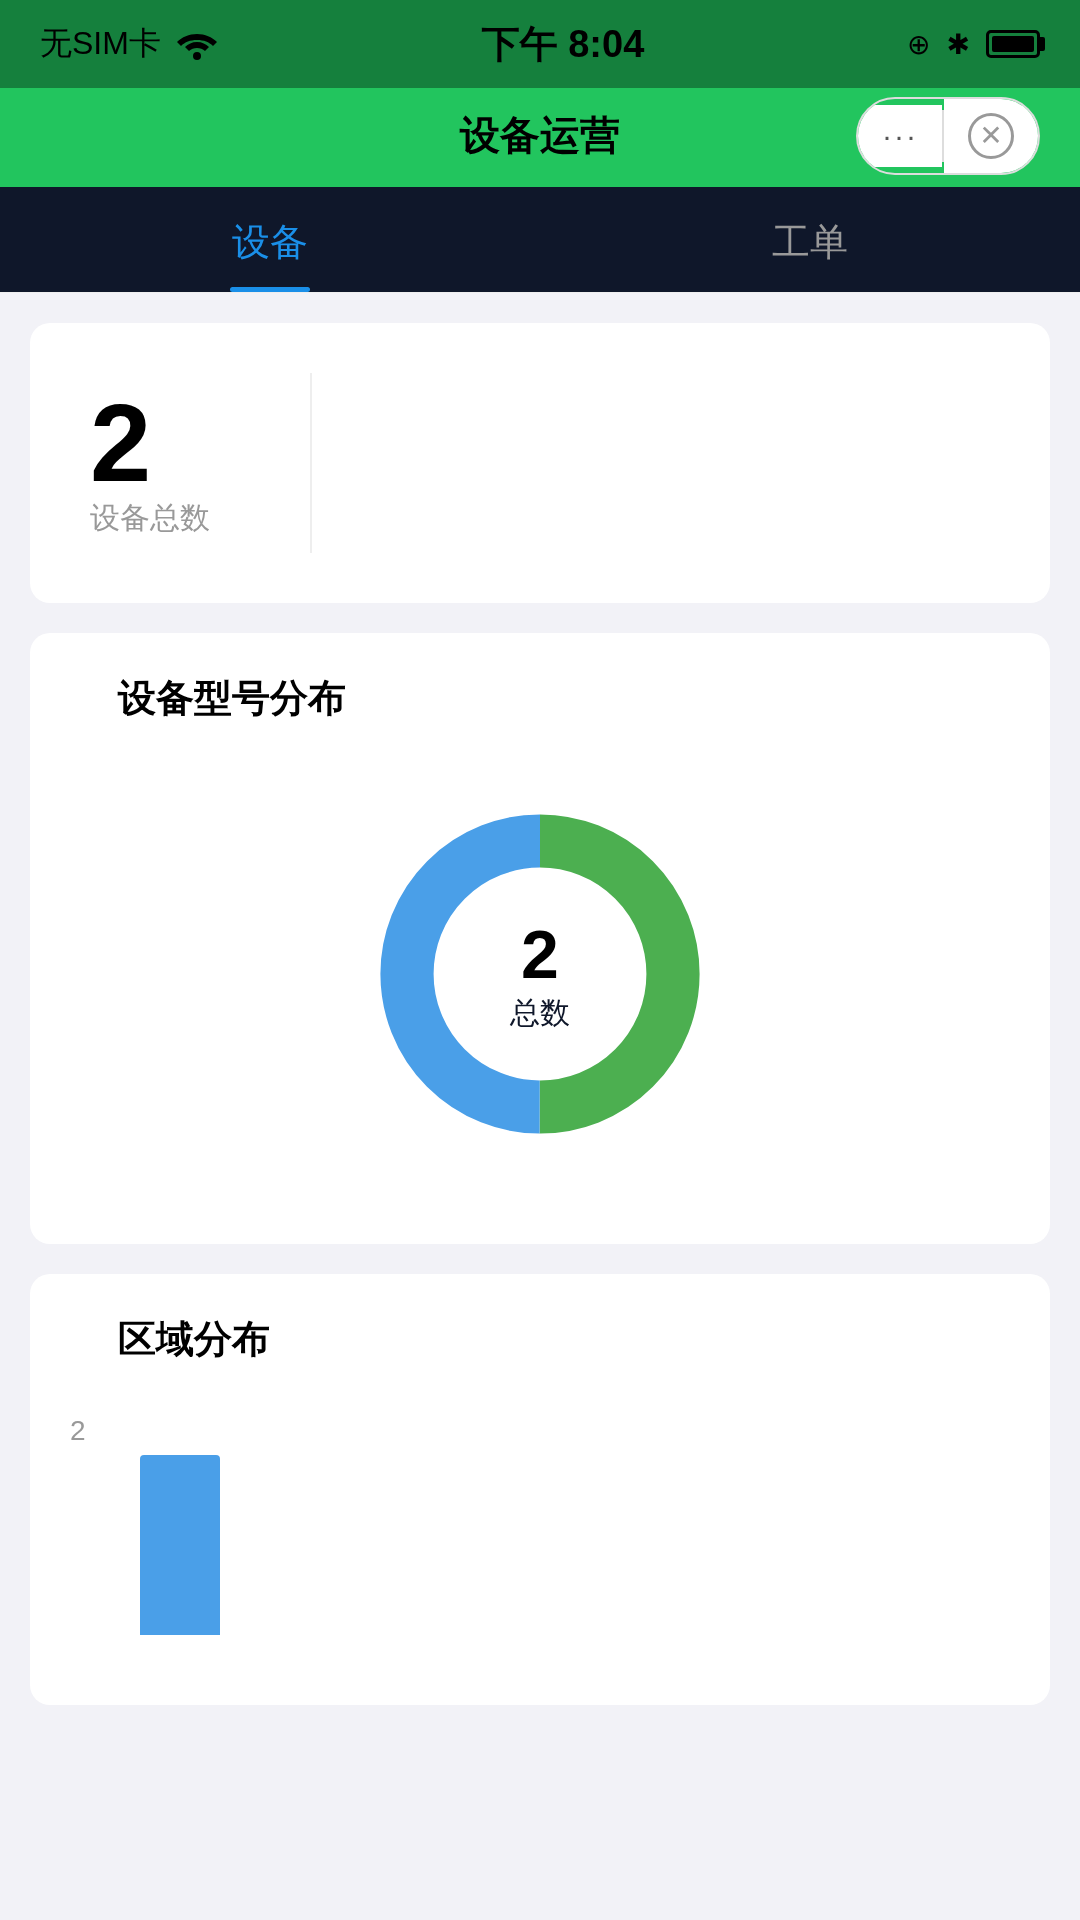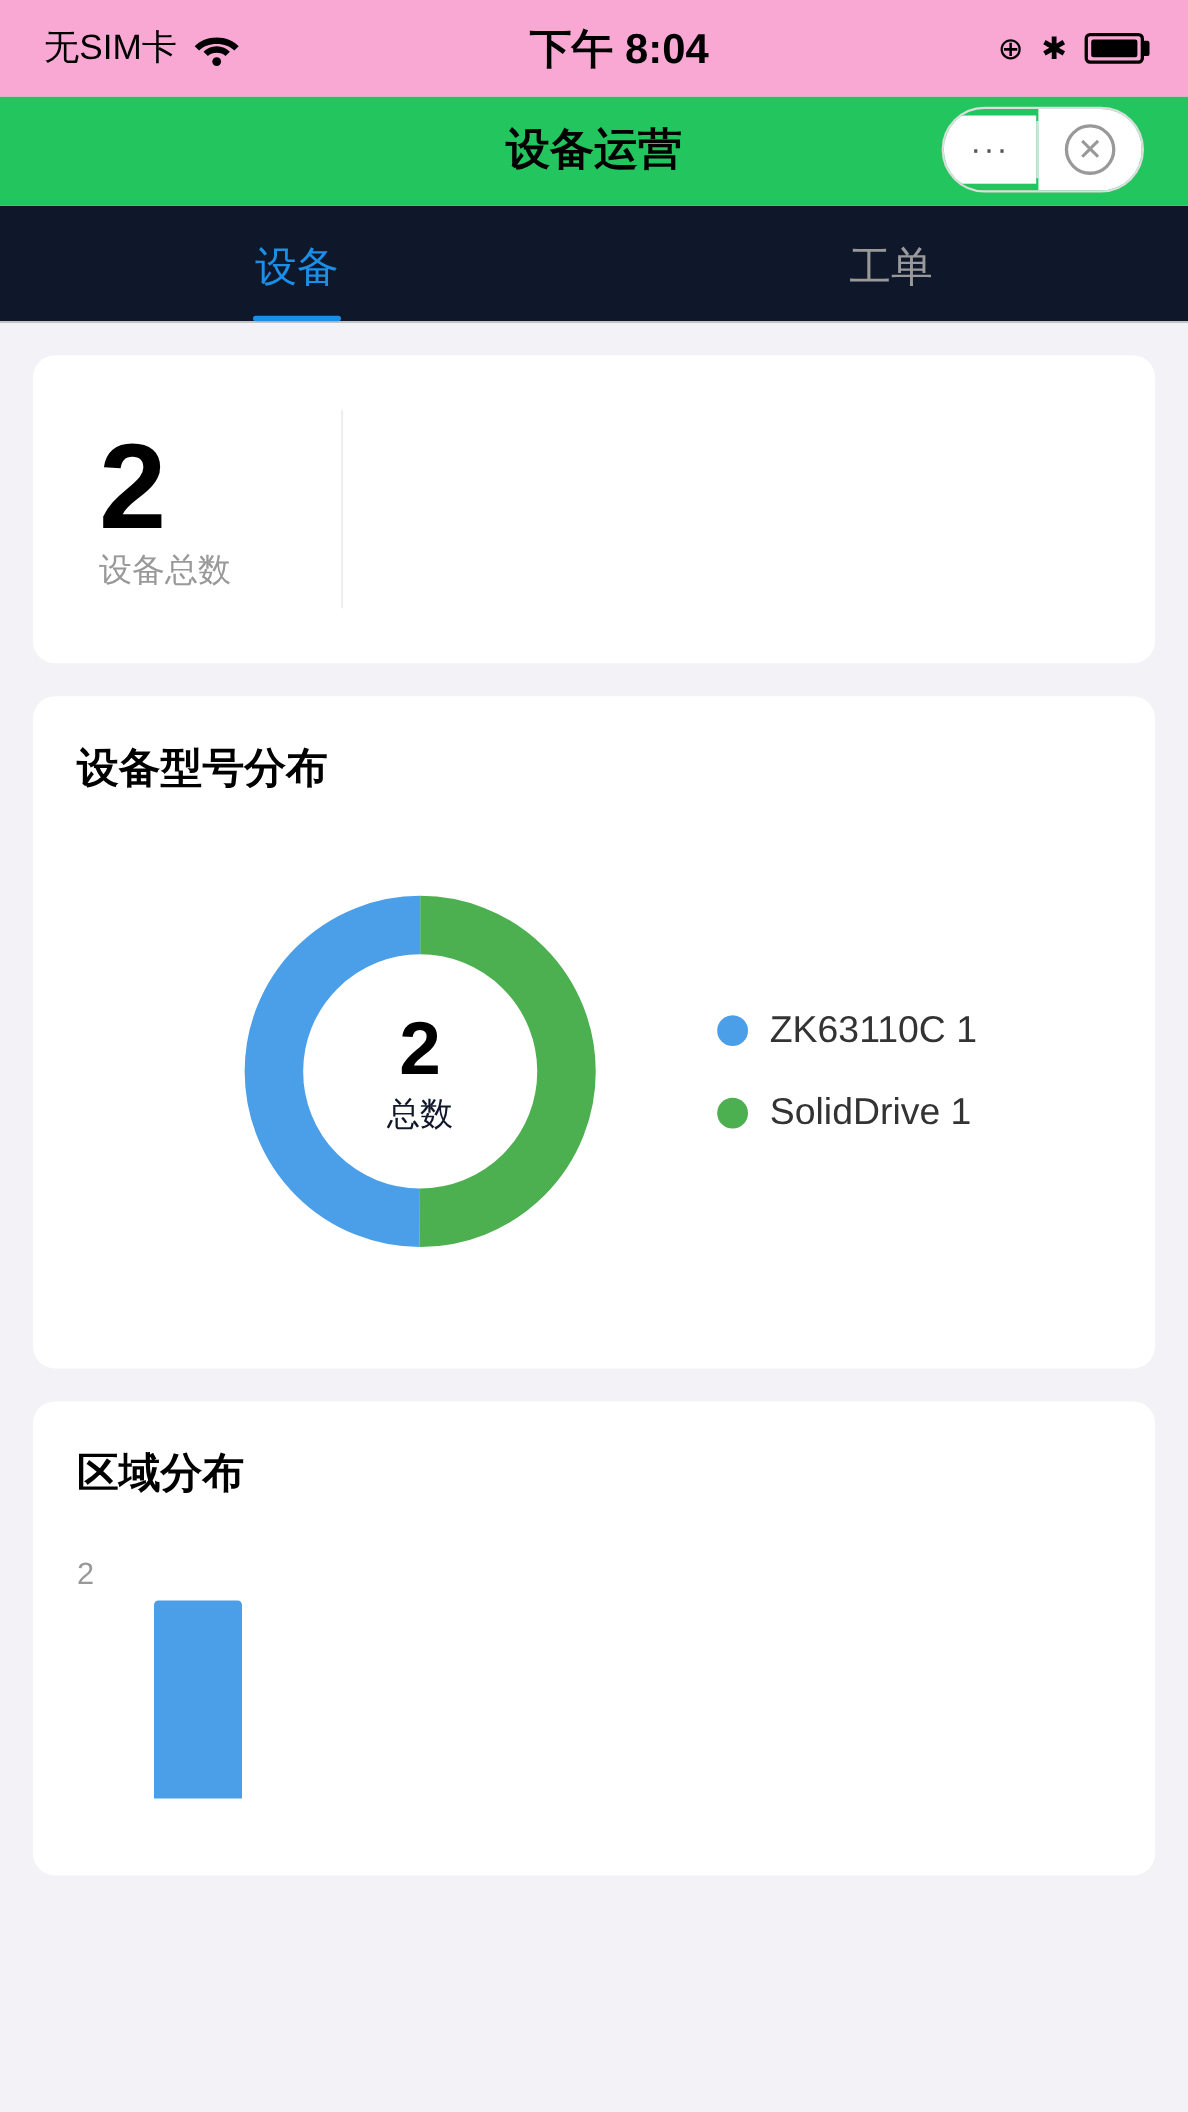--- a/index.html
+++ b/index.html
@@ -12,21 +12,21 @@
       overflow-x: hidden;
     }
 
     
     .status-bar {
       display: flex;
       justify-content: space-between;
       align-items: center;
       padding: 0 40px;
       height: 88px;
-      background: #f9a8d4;
+      background: #15803d;
     }
     .status-left {
       font-size: 32px;
       font-weight: 500;
       color: #000;
       display: flex;
       align-items: center;
       gap: 14px;
     }
     .status-center {
@@ -221,20 +221,21 @@
       background: #fff;
       border-radius: 20px;
       padding: 40px 40px 50px;
       margin-bottom: 30px;
     }
     .section-title {
       font-size: 38px;
       font-weight: 600;
       color: #000;
       margin-bottom: 30px;
+      margin-left: 48px;
     }
 
     
     .chart-area {
       display: flex;
       align-items: center;
       justify-content: center;
       gap: 80px;
       padding: 30px 0;
     }
@@ -375,34 +376,20 @@
     <div class="chart-area">
       <div class="donut-wrapper">
         <svg viewBox="0 0 200 200">
 
           <circle cx="100" cy="100" r="70" fill="none" stroke="#4caf50" stroke-width="28" stroke-dasharray="220 220" stroke-dashoffset="0" transform="rotate(-90 100 100)"></circle>
           <circle cx="100" cy="100" r="70" fill="none" stroke="#4a9fe8" stroke-width="28" stroke-dasharray="220 220" stroke-dashoffset="-220" transform="rotate(-90 100 100)"></circle>
         </svg>
         <div class="donut-center">
           <span class="donut-center-number">2</span>
           <span class="donut-center-label">总数</span>
-        </div>
-      </div>
-      <div class="legend">
-        <div class="legend-item">
-          <div class="legend-dot" style="background:#4a9fe8;"></div>
-          <span class="legend-text">
-            <span>ZK63110C</span>&nbsp;<span>1</span>
-          </span>
-        </div>
-        <div class="legend-item">
-          <div class="legend-dot" style="background:#4caf50;"></div>
-          <span class="legend-text">
-            <span>SolidDrive</span>&nbsp;<span>1</span>
-          </span>
         </div>
       </div>
     </div>
   </div>
 
   <div class="section-card">
     <div class="section-title">区域分布</div>
     <div class="bar-chart-area">
       <span class="bar-y-label">2</span>
       <div class="bar-chart-content">

